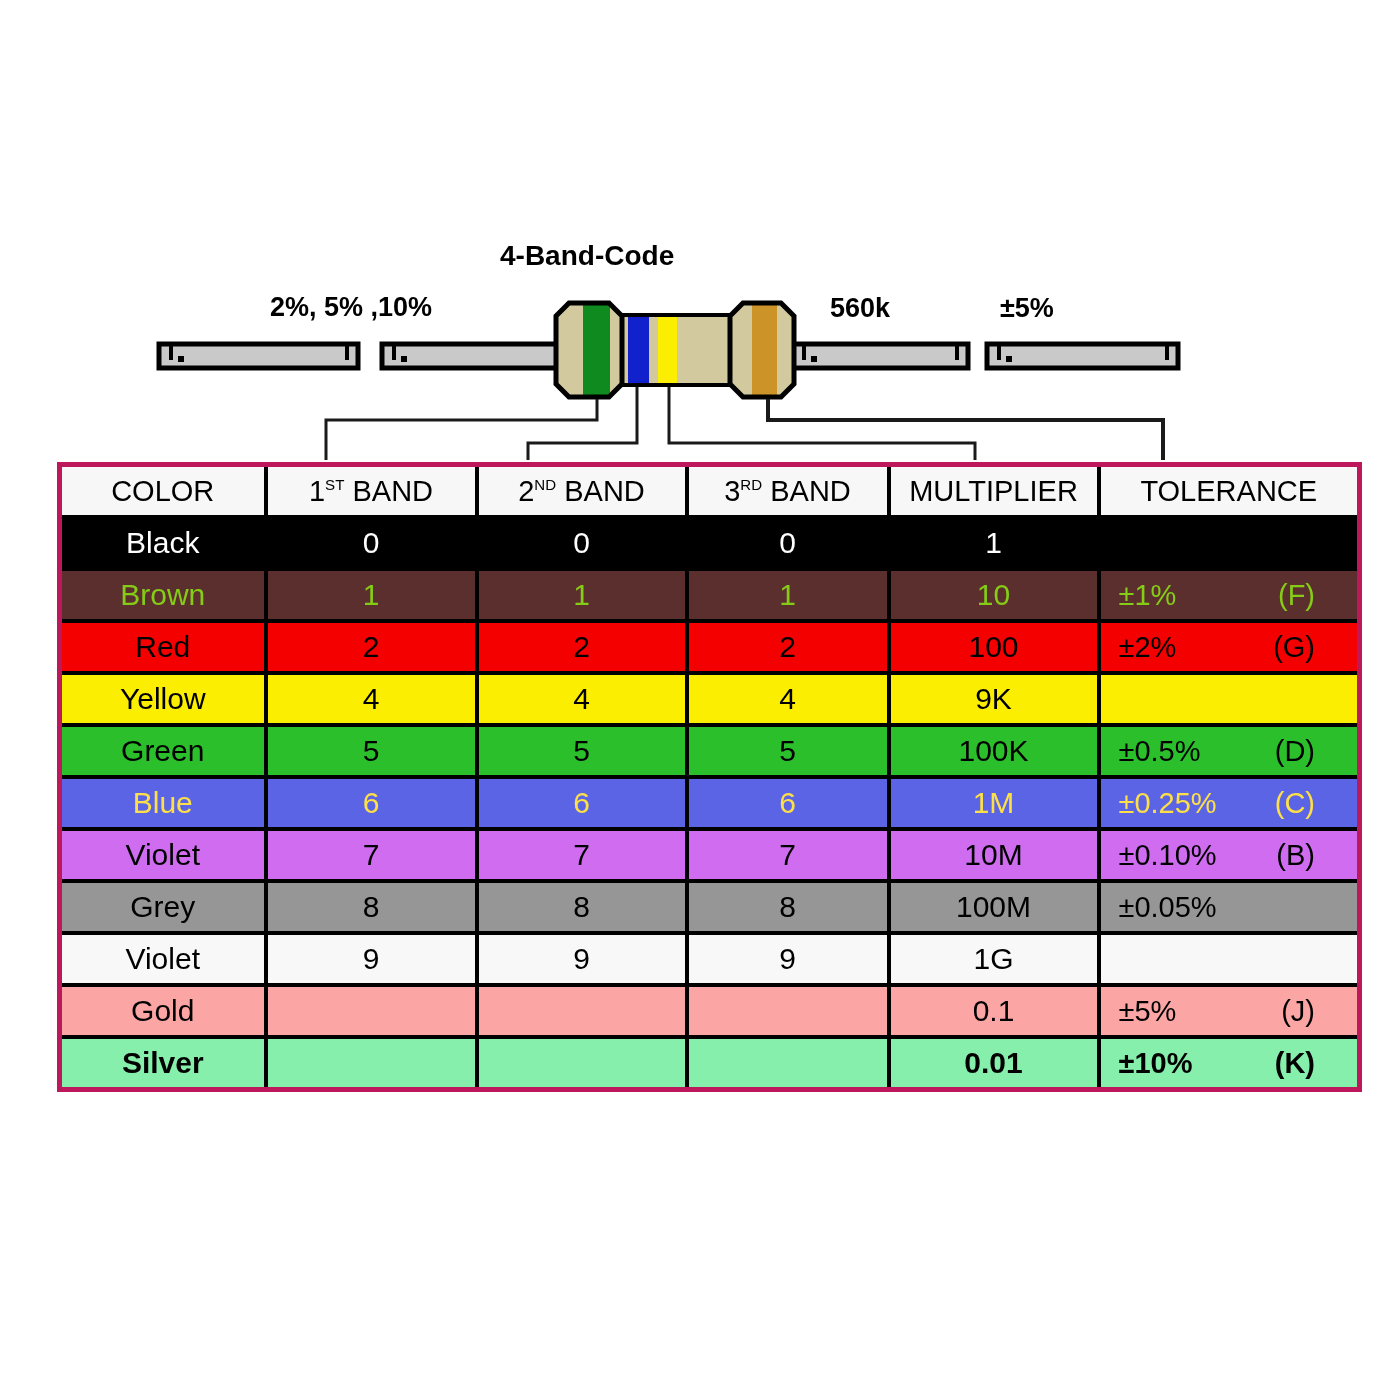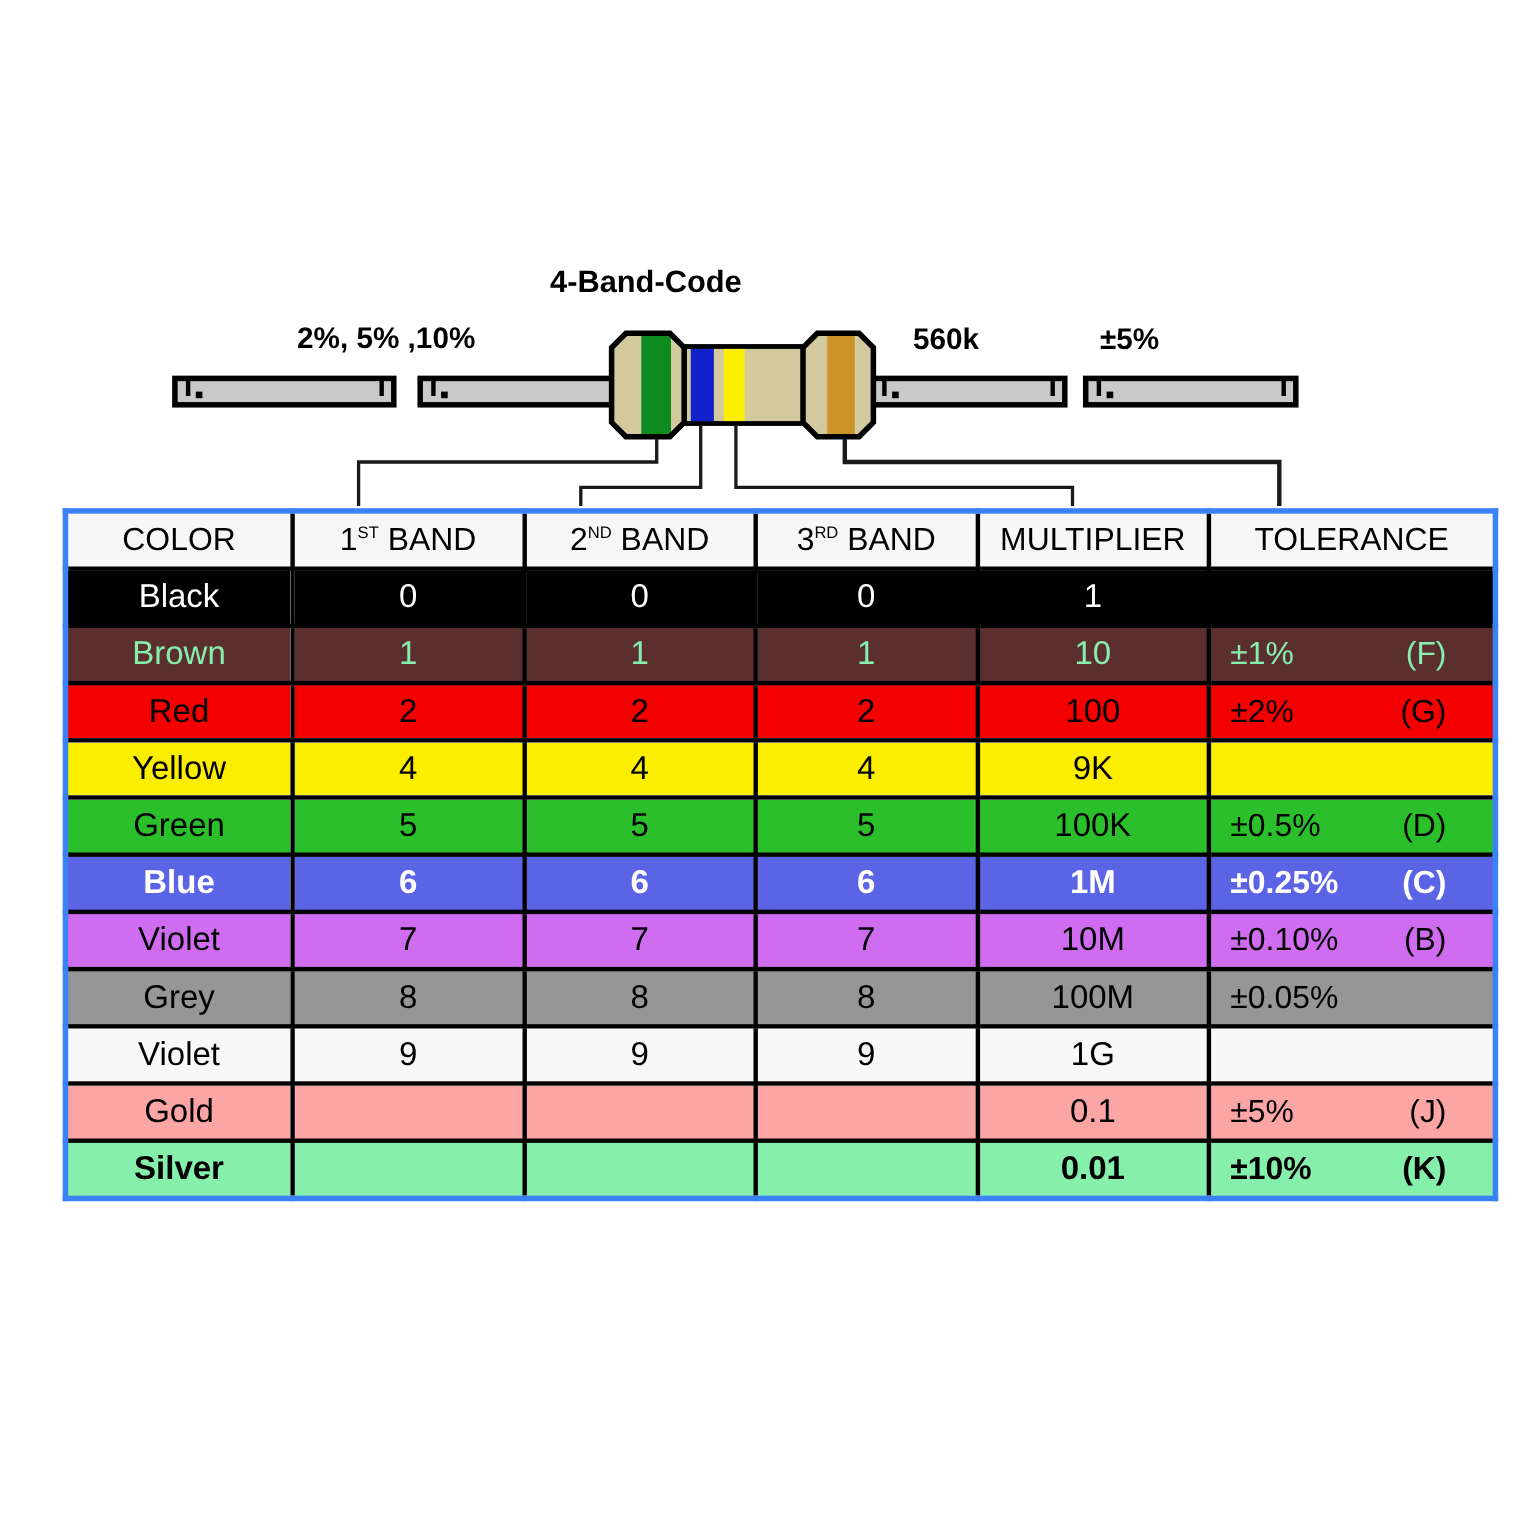--- a/index.html
+++ b/index.html
@@ -5,21 +5,21 @@
   html,body{margin:0;padding:0;background:#fff;}
   .canvas{position:relative;width:1400px;height:1400px;background:#ffffff;overflow:hidden;
           font-family:"Liberation Sans", sans-serif;color:#000;}
   .diagram-svg{position:absolute;left:0;top:0;}
   .fig-label{position:absolute;font-weight:bold;font-size:27px;white-space:nowrap;}
   .fig-title{left:500px;top:240px;width:360px;font-size:28px;}
   .lbl-tol-options{left:270px;top:292px;width:220px;}
   .lbl-resistance{left:830px;top:293px;width:140px;}
   .lbl-tolerance{left:1000px;top:293px;width:130px;}
   table.code-table{position:absolute;left:57px;top:462px;width:1300px;
-        border-collapse:collapse;table-layout:fixed;border:5px solid #3b82f6;}
+        border-collapse:collapse;table-layout:fixed;border:5px solid #be185d;}
   .code-table th,.code-table td{border:4px solid #000;height:48px;padding:0;
         text-align:center;vertical-align:middle;white-space:nowrap;overflow:hidden;}
   .code-table th{background:#f7f7f7;font-weight:normal;font-size:29px;}
   .code-table td{font-size:30px;}
   .code-table sup{font-size:0.52em;vertical-align:super;letter-spacing:0;}
   .tolwrap{display:flex;justify-content:space-between;align-items:center;
         padding:0 42px 0 18px;font-size:29px;height:100%;}
 </style>
 </head>
 <body>
@@ -116,21 +116,21 @@
           <td>0</td>
           <td>0</td>
           <td>1</td>
           <td>
             <div class="tolwrap">
               <span></span>
               <span></span>
             </div>
           </td>
         </tr>
-        <tr style="background-color: rgb(92, 47, 47); color: #86efac;">
+        <tr style="background-color: rgb(92, 47, 47); color: #84cc16;">
           <td>Brown</td>
           <td>1</td>
           <td>1</td>
           <td>1</td>
           <td>10</td>
           <td>
             <div class="tolwrap">
               <span>±1%</span>
               <span>(F)</span>
             </div>
@@ -168,21 +168,21 @@
           <td>5</td>
           <td>5</td>
           <td>100K</td>
           <td>
             <div class="tolwrap">
               <span>±0.5%</span>
               <span>(D)</span>
             </div>
           </td>
         </tr>
-        <tr style="background-color: rgb(92, 100, 230); color: #ffffff; font-weight: bold;">
+        <tr style="background-color: rgb(92, 100, 230); color: #fde047;">
           <td>Blue</td>
           <td>6</td>
           <td>6</td>
           <td>6</td>
           <td>1M</td>
           <td>
             <div class="tolwrap">
               <span>±0.25%</span>
               <span>(C)</span>
             </div>

